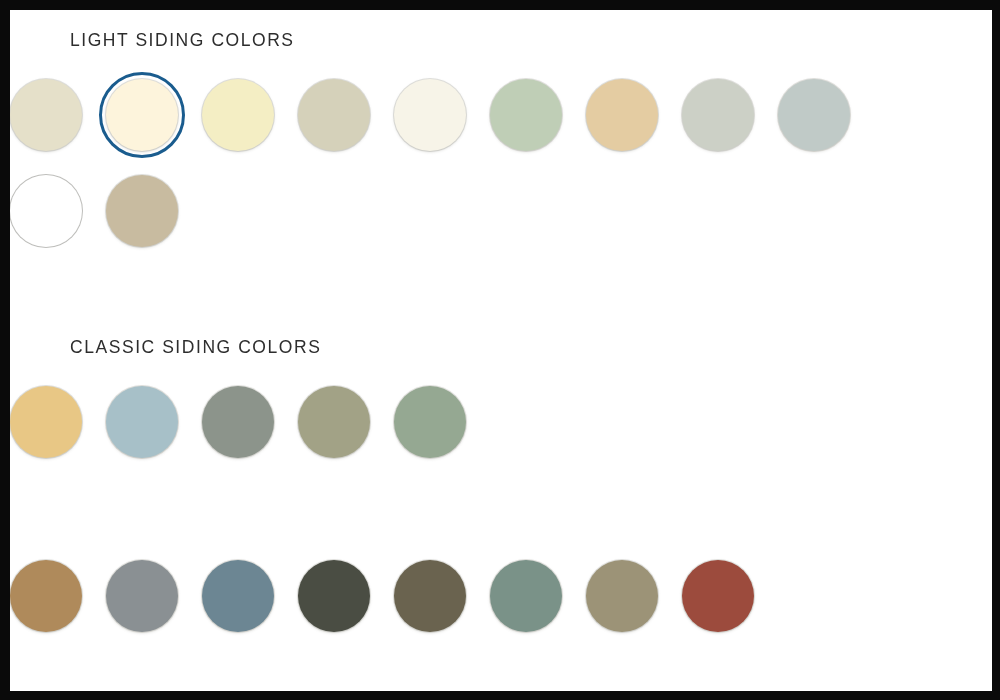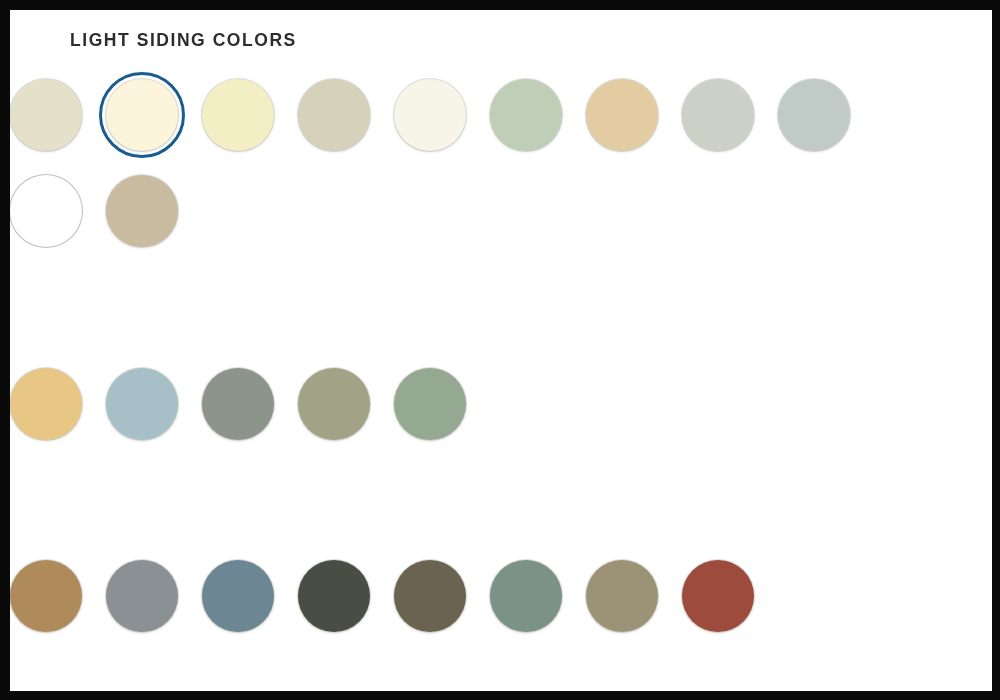--- a/index.html
+++ b/index.html
@@ -32,21 +32,21 @@
 
   .section {
     position: absolute;
     left: 0;
     width: 100%;
   }
   .section-title {
     margin: 0;
     padding-left: 60px;
     font-size: 17.5px;
-    font-weight: bold;
+    font-weight: normal;
     letter-spacing: 1.55px;
     color: #2d2d2d;
     text-transform: uppercase;
     line-height: 1;
     white-space: nowrap;
   }
 
   .swatch-row {
     position: relative;
     padding-left: 60px;
@@ -136,20 +136,21 @@
           <div class="swatch is-white" title="#ffffff" style="left: 0px;">
             <div class="disc" style="background: rgb(255, 255, 255);"></div>
           </div>
           <div class="swatch" title="#c8bba0" style="left: 96px;">
             <div class="disc" style="background: rgb(200, 187, 160);"></div>
           </div>
         </div>
     </div>
 
     <div class="section" id="section-classic">
+      <h2 class="section-title">CLASSIC SIDING COLORS</h2>
       <div class="swatch-row" id="classic-row">
           <div class="swatch" title="#e8c785" style="left: 0px;">
             <div class="disc" style="background: rgb(232, 199, 133);"></div>
           </div>
           <div class="swatch" title="#a7c0c8" style="left: 96px;">
             <div class="disc" style="background: rgb(167, 192, 200);"></div>
           </div>
           <div class="swatch" title="#8c948b" style="left: 192px;">
             <div class="disc" style="background: rgb(140, 148, 139);"></div>
           </div>

